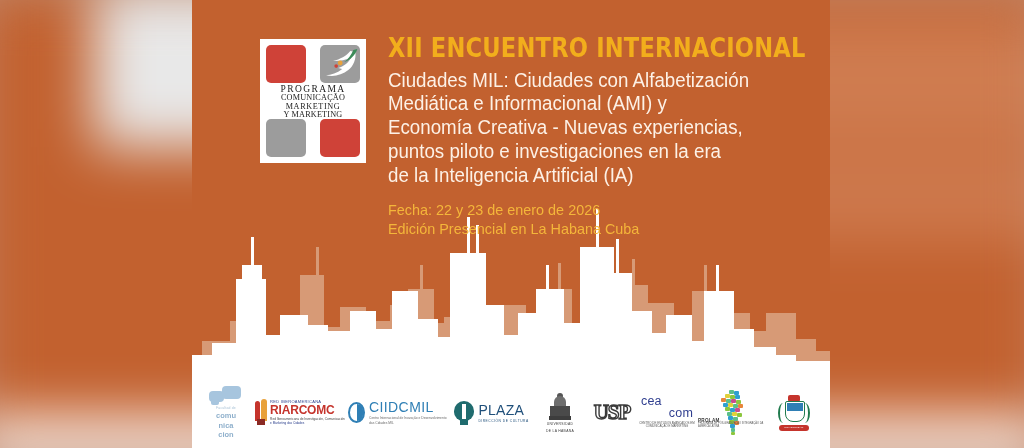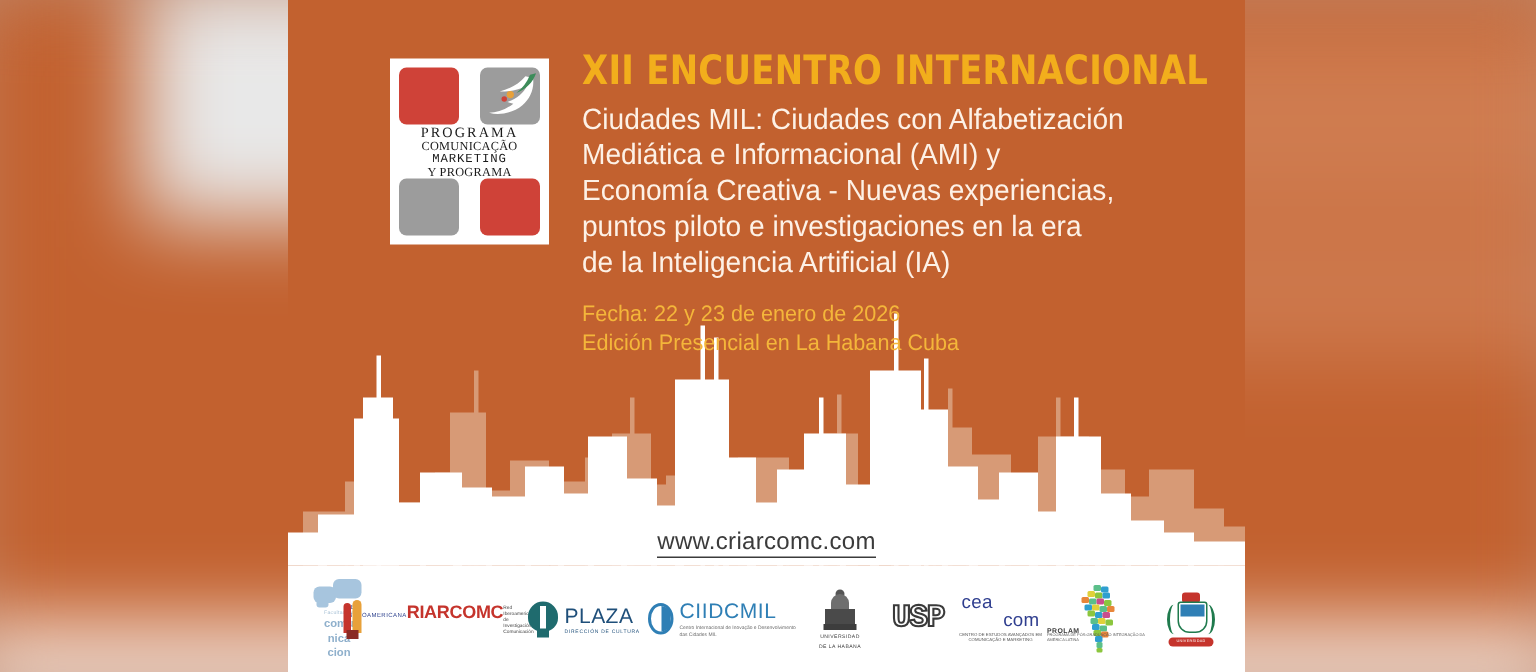--- a/index.html
+++ b/index.html
@@ -69,21 +69,21 @@
   .q-bl{left:0;bottom:0;background:#9c9c9c;}
   .q-br{right:0;bottom:0;background:#cf4238;}
   .logo-text{
     position:absolute;left:0;right:0;top:36%;height:30%;
     display:flex;flex-direction:column;justify-content:center;align-items:center;
     font-family:"Liberation Serif", serif;
     color:#1a1a1a;line-height:1.02;text-align:center;letter-spacing:.2px;
   }
   .lt1{font-size:9.5px;letter-spacing:1.4px;}
   .lt2{font-size:8.2px;letter-spacing:.2px;}
-  .lt3{font-size:8.2px;letter-spacing:.6px;font-family:Liberation Mono, monospace;}
+  .lt3{font-size:8.2px;letter-spacing:.6px;}
   .lt4{font-size:8.2px;letter-spacing:.2px;}
 
   .headtext{position:absolute;left:196px;top:33px;width:440px;}
   .h-title{
     font-family:"DejaVu Sans Condensed","Liberation Sans Narrow","Liberation Sans",sans-serif;
     font-weight:bold;font-size:27px;color:#f2ae1c;letter-spacing:.2px;
     transform:scaleX(.93);transform-origin:left center;
     white-space:nowrap;line-height:1.1;
   }
   .h-sub{
@@ -124,21 +124,21 @@
   .bub3{left:2px;top:13px;width:8px;height:6px;border-radius:2px;}
   .fc-t{margin-top:2px;font-size:7.5px;color:#8fb0cc;line-height:1.02;text-align:center;font-weight:bold;}
   .fc-t0{font-size:3.4px;color:#a9c2d6;letter-spacing:.2px;}
 
   
   .ri{width:92px;}
   .ri-fig{width:13px;height:26px;position:relative;margin-right:2px;}
   .ri-f1{position:absolute;left:0;top:2px;width:5px;height:20px;background:#c5342c;border-radius:3px 3px 0 0;}
   .ri-f2{position:absolute;left:6px;top:0;width:6px;height:22px;background:#e8a13a;border-radius:3px 3px 0 0;}
   .ri-f3{position:absolute;left:2px;top:20px;width:8px;height:6px;background:#8a2a24;}
-  .ri-txt{display:flex;flex-direction:row;}
+  .ri-txt{display:flex;flex-direction:column;}
   .ri-arc{font-size:4px;color:#2b3f8c;letter-spacing:.3px;}
   .ri-main{font-size:12px;font-weight:bold;color:#c5342c;letter-spacing:-.2px;line-height:1;}
   .ri-sub{font-size:3.2px;color:#444;line-height:1.25;margin-top:1px;}
   .ri-sub2{font-size:3.1px;color:#2b3f8c;}
 
   
   .cii{width:100px;}
   .cii-ic{width:17px;height:17px;border-radius:50%;border:2px solid #2f7fb5;position:relative;margin-right:4px;}
   .cii-ic:after{content:"";position:absolute;left:50%;top:0;bottom:0;right:0;background:#2f7fb5;border-radius:0 9px 9px 0;}
   .cii-txt{display:flex;flex-direction:column;}
@@ -162,21 +162,21 @@
   .uh-c .fig{position:absolute;left:7px;bottom:10px;width:12px;height:14px;border-radius:6px 6px 0 0;background:#6e6e6e;}
   .uh-c .head{position:absolute;left:10px;bottom:21px;width:6px;height:6px;border-radius:50%;background:#555;}
   .uh-c .base{position:absolute;left:2px;bottom:0;width:22px;height:4px;background:#3d3d3d;}
   .uh-t{margin-top:2px;font-size:3.4px;color:#3d3d3d;text-align:center;letter-spacing:.3px;line-height:1.3;}
 
   
   .usp{width:48px;}
   .usp-t{
     font-size:21px;font-weight:bold;color:#fff;letter-spacing:-1px;
     -webkit-text-stroke:1.4px #3a3a3a;
-    font-family:Liberation Mono, monospace;
+    font-family:Liberation Serif, serif;
   }
 
   
   .cea{flex-direction:column;width:58px;}
   .cea-1{font-size:12.5px;color:#2f3e8f;line-height:.95;letter-spacing:.2px;align-self:flex-start;margin-left:3px;}
   .cea-2{font-size:12.5px;color:#2f3e8f;line-height:.95;letter-spacing:.2px;align-self:flex-end;margin-right:3px;}
   .cea-3{font-size:2.9px;color:#555;margin-top:2px;line-height:1.3;text-align:center;}
 
   
   .pl{flex-direction:column;width:68px;position:relative;}
@@ -294,41 +294,40 @@
           <circle cx="20" cy="16" r="2.4" fill="#e8a13a"></circle>
           <circle cx="16" cy="19" r="1.8" fill="#cf4238"></circle>
         </svg>
       </div>
       <div class="q q-bl"></div>
       <div class="q q-br"></div>
       <div class="logo-text">
         <div class="lt1">PROGRAMA</div>
         <div class="lt2">COMUNICAÇÃO</div>
         <div class="lt3">MARKETING</div>
-        <div class="lt4">Y PROGRAMA</div>
+        <div class="lt4">Y MARKETING</div>
       </div>
     </div>
   </div>
 
   <div class="headtext">
     <div class="h-title">XII ENCUENTRO INTERNACIONAL</div>
     <div class="h-sub">
       <div>Ciudades MIL: Ciudades con Alfabetización</div>
       <div>Mediática e Informacional (AMI)  y</div>
       <div>Economía Creativa - Nuevas experiencias,</div>
       <div>puntos piloto e investigaciones en la era</div>
       <div>de la Inteligencia Artificial (IA)</div>
     </div>
     <div class="h-date">
       <div>Fecha: 22 y 23 de enero de 2026</div>
       <div>Edición Presencial en La Habana Cuba</div>
     </div>
   </div>
 
-  <div class="url"><span>www.criarcomc.com</span></div>
 
   <div class="footer">
     <div class="logos">
 
       <div class="lg fc">
         <div class="fc-b">
           <div class="bub bub1"></div>
             <div class="bub bub2"></div>
             <div class="bub bub3"></div>
         </div>
@@ -342,39 +341,39 @@
         <div class="ri-fig">
           <div class="ri-f1"></div>
             <div class="ri-f2"></div>
             <div class="ri-f3"></div>
         </div>
         <div class="ri-txt">
           <div class="ri-arc">RED IBEROAMERICANA</div>
           <div class="ri-main">RIARCOMC</div>
           <div class="ri-sub">Red Iberoamericana de Investigación, Comunicación</div>
           <div class="ri-sub ri-sub2">e Marketing das Cidades</div>
+        </div>
+      </div>
+
+      <div class="lg cii">
+        <div class="cii-ic"></div>
+        <div class="cii-txt">
+          <div class="cii-main">CIIDCMIL</div>
+          <div class="cii-sub">Centro Internacional de Inovação e Desenvolvimento das Cidades MIL</div>
         </div>
       </div>
 
       <div class="lg pz">
         <div class="pz-ic">
             <i></i>
             <u></u>
           </div>
         <div class="pz-txt">
           <div class="pz-main">PLAZA</div>
           <div class="pz-sub">DIRECCIÓN DE CULTURA</div>
-        </div>
-      </div>
-
-      <div class="lg cii">
-        <div class="cii-ic"></div>
-        <div class="cii-txt">
-          <div class="cii-main">CIIDCMIL</div>
-          <div class="cii-sub">Centro Internacional de Inovação e Desenvolvimento das Cidades MIL</div>
         </div>
       </div>
 
       <div class="lg uh">
         <div class="uh-c">
           <div class="head"></div>
             <div class="fig"></div>
             <div class="seat"></div>
             <div class="base"></div>
         </div>

